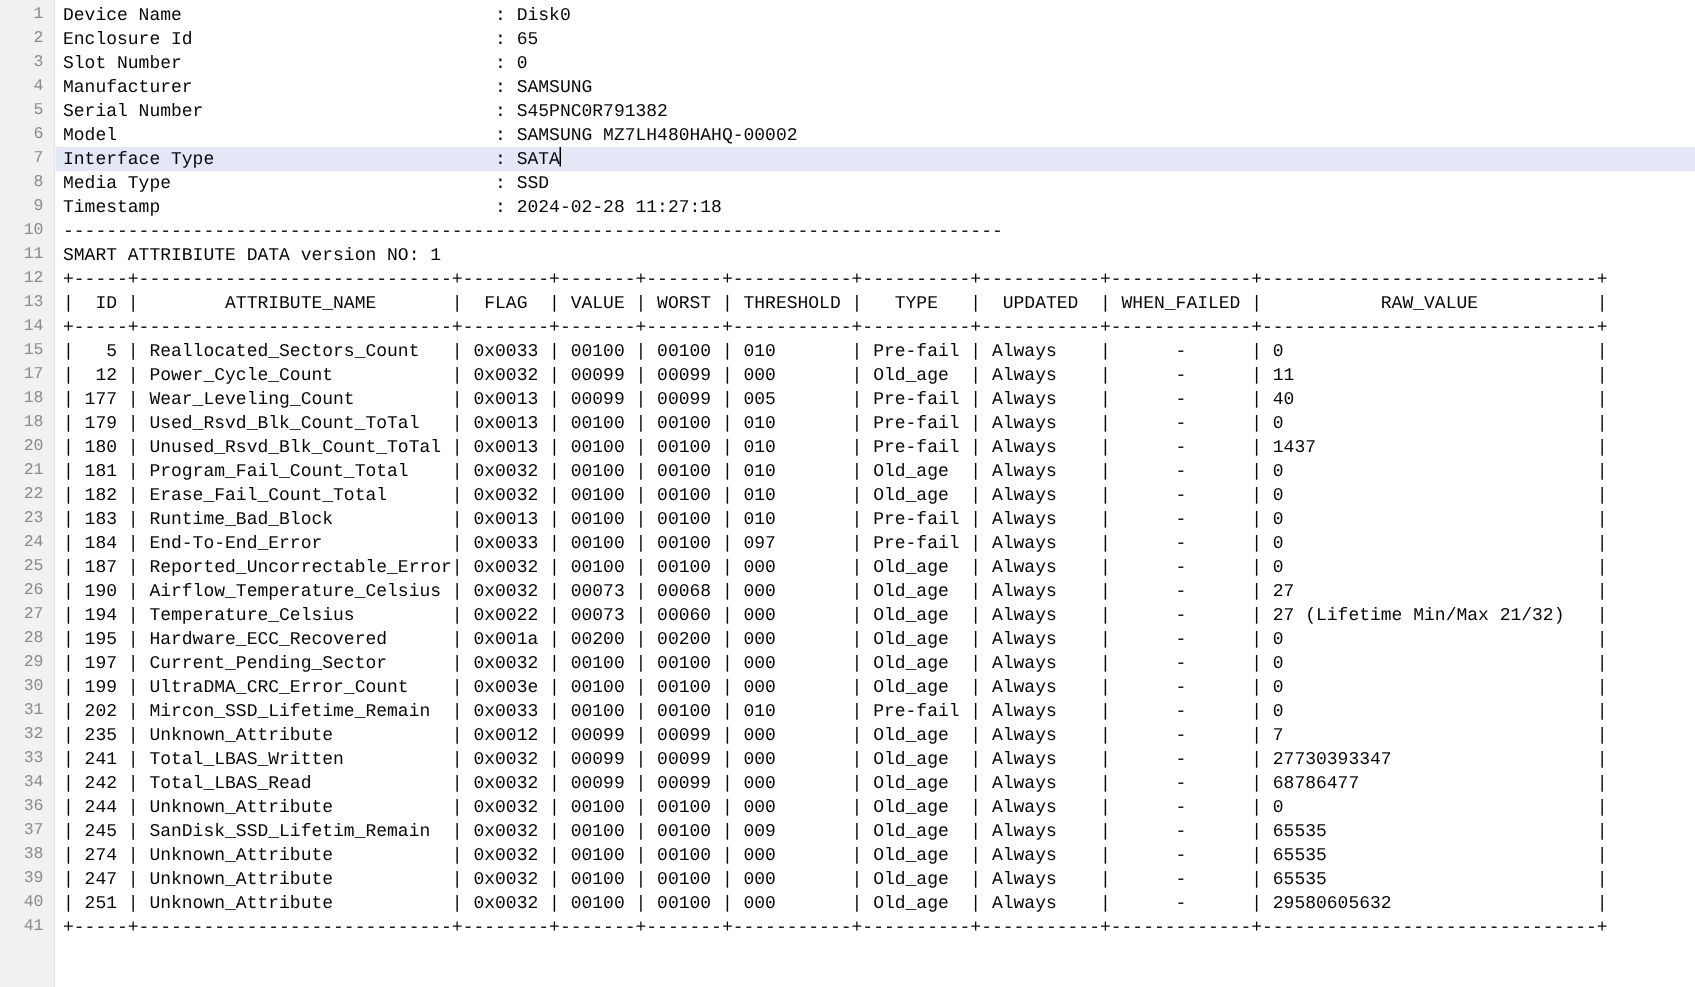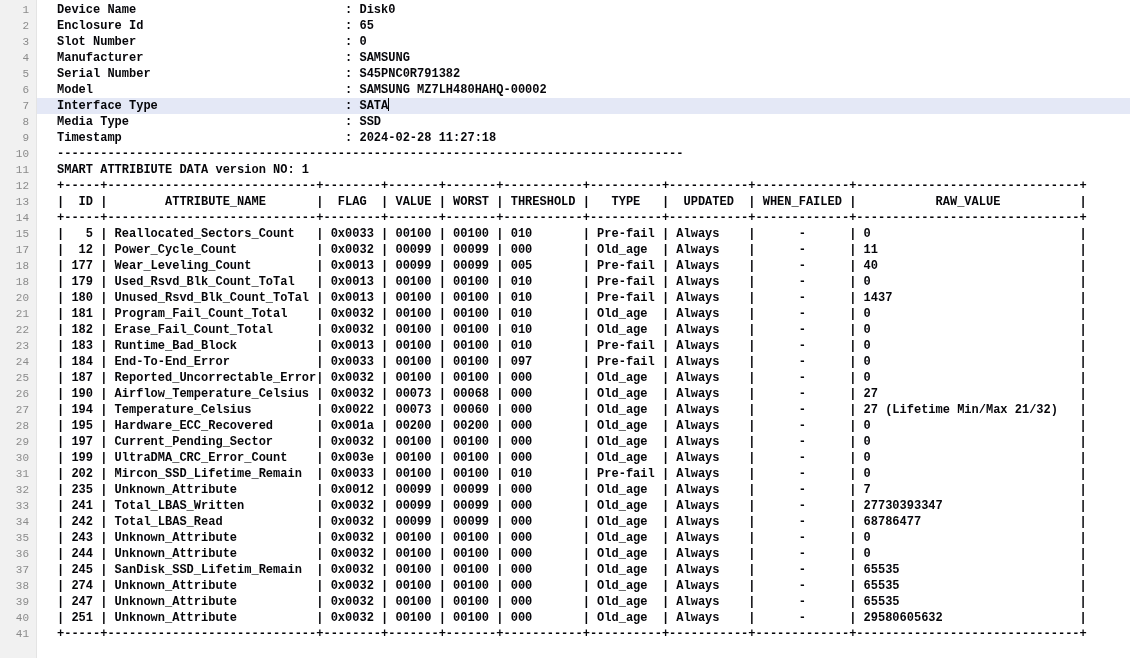--- a/index.html
+++ b/index.html
@@ -17,21 +17,21 @@
   .gutter {
     width:37px; min-width:37px;
     text-align:right;
     padding-right:8px;
     color:#8b8b8b;
     font-size:11px;
     background:transparent;
     user-select:none;
   }
   .code-wrap { flex:1; }
-  .code { padding-left:20px; color:#06060a; white-space:pre;font-weight:bold; }
+  .code { padding-left:5px; color:#06060a; white-space:pre; }
   .line.active .code-wrap { background:#e4e8f6; }
   .caret {
     display:inline-block;
     width:1px; height:13px;
     background:#000;
     vertical-align:middle;
     margin-bottom:2px;
   }
 </style>
 </head>
@@ -64,20 +64,19 @@
     <div class="line"><span class="gutter">25</span><span class="code-wrap"><span class="code">| 187 | Reported_Uncorrectable_Error| 0x0032 | 00100 | 00100 | 000       | Old_age  | Always    |      -      | 0                             |</span></span></div>
     <div class="line"><span class="gutter">26</span><span class="code-wrap"><span class="code">| 190 | Airflow_Temperature_Celsius | 0x0032 | 00073 | 00068 | 000       | Old_age  | Always    |      -      | 27                            |</span></span></div>
     <div class="line"><span class="gutter">27</span><span class="code-wrap"><span class="code">| 194 | Temperature_Celsius         | 0x0022 | 00073 | 00060 | 000       | Old_age  | Always    |      -      | 27 (Lifetime Min/Max 21/32)   |</span></span></div>
     <div class="line"><span class="gutter">28</span><span class="code-wrap"><span class="code">| 195 | Hardware_ECC_Recovered      | 0x001a | 00200 | 00200 | 000       | Old_age  | Always    |      -      | 0                             |</span></span></div>
     <div class="line"><span class="gutter">29</span><span class="code-wrap"><span class="code">| 197 | Current_Pending_Sector      | 0x0032 | 00100 | 00100 | 000       | Old_age  | Always    |      -      | 0                             |</span></span></div>
     <div class="line"><span class="gutter">30</span><span class="code-wrap"><span class="code">| 199 | UltraDMA_CRC_Error_Count    | 0x003e | 00100 | 00100 | 000       | Old_age  | Always    |      -      | 0                             |</span></span></div>
     <div class="line"><span class="gutter">31</span><span class="code-wrap"><span class="code">| 202 | Mircon_SSD_Lifetime_Remain  | 0x0033 | 00100 | 00100 | 010       | Pre-fail | Always    |      -      | 0                             |</span></span></div>
     <div class="line"><span class="gutter">32</span><span class="code-wrap"><span class="code">| 235 | Unknown_Attribute           | 0x0012 | 00099 | 00099 | 000       | Old_age  | Always    |      -      | 7                             |</span></span></div>
     <div class="line"><span class="gutter">33</span><span class="code-wrap"><span class="code">| 241 | Total_LBAS_Written          | 0x0032 | 00099 | 00099 | 000       | Old_age  | Always    |      -      | 27730393347                   |</span></span></div>
     <div class="line"><span class="gutter">34</span><span class="code-wrap"><span class="code">| 242 | Total_LBAS_Read             | 0x0032 | 00099 | 00099 | 000       | Old_age  | Always    |      -      | 68786477                      |</span></span></div>
-    <div class="line"><span class="gutter">35</span><span class="code-wrap"><span class="code">| 243 | Unknown_Attribute           | 0x0032 | 00100 | 00100 | 000       | Old_age  | Always    |      -      | 0                             |</span></span></div>
     <div class="line"><span class="gutter">36</span><span class="code-wrap"><span class="code">| 244 | Unknown_Attribute           | 0x0032 | 00100 | 00100 | 000       | Old_age  | Always    |      -      | 0                             |</span></span></div>
-    <div class="line"><span class="gutter">37</span><span class="code-wrap"><span class="code">| 245 | SanDisk_SSD_Lifetim_Remain  | 0x0032 | 00100 | 00100 | 000       | Old_age  | Always    |      -      | 65535                         |</span></span></div>
+    <div class="line"><span class="gutter">37</span><span class="code-wrap"><span class="code">| 245 | SanDisk_SSD_Lifetim_Remain  | 0x0032 | 00100 | 00100 | 009       | Old_age  | Always    |      -      | 65535                         |</span></span></div>
     <div class="line"><span class="gutter">38</span><span class="code-wrap"><span class="code">| 274 | Unknown_Attribute           | 0x0032 | 00100 | 00100 | 000       | Old_age  | Always    |      -      | 65535                         |</span></span></div>
     <div class="line"><span class="gutter">39</span><span class="code-wrap"><span class="code">| 247 | Unknown_Attribute           | 0x0032 | 00100 | 00100 | 000       | Old_age  | Always    |      -      | 65535                         |</span></span></div>
     <div class="line"><span class="gutter">40</span><span class="code-wrap"><span class="code">| 251 | Unknown_Attribute           | 0x0032 | 00100 | 00100 | 000       | Old_age  | Always    |      -      | 29580605632                   |</span></span></div>
     <div class="line"><span class="gutter">41</span><span class="code-wrap"><span class="code">+-----+-----------------------------+--------+-------+-------+-----------+----------+-----------+-------------+-------------------------------+</span></span></div>
   </div>
 
 </body></html>

